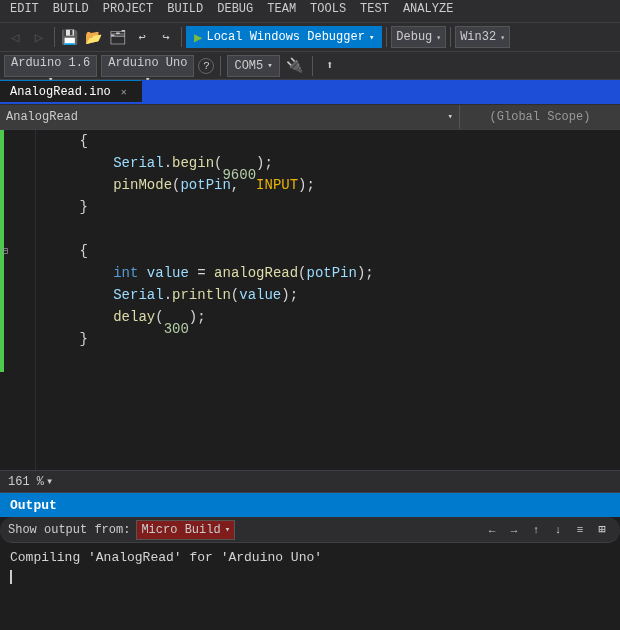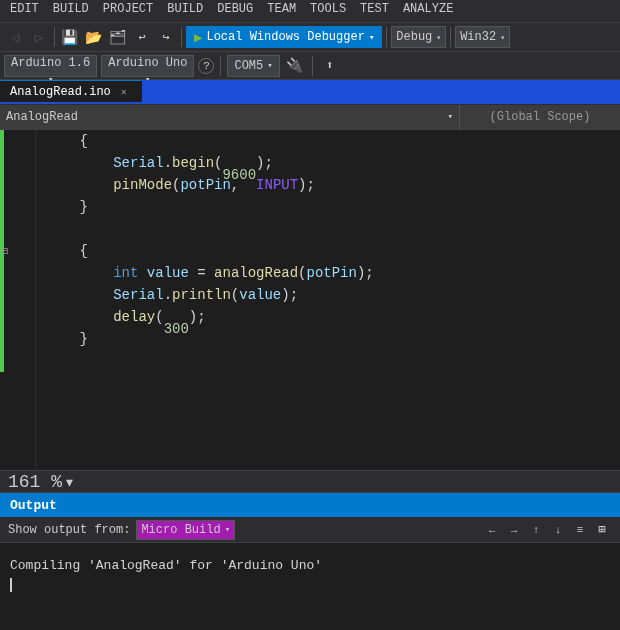--- a/index.html
+++ b/index.html
@@ -248,34 +248,34 @@
     .code-line {
       height: 22px;
       display: flex;
       align-items: center;
       padding-left: 10px;
       font-size: 14px;
       white-space: pre;
       color: #d4d4d4;
     }
     .kw { color: #569cd6; } 
-    .kw2 { color: #8b5cf6; } 
+    .kw2 { color: #eab308; } 
     .fn { color: #dcdcaa; text-align: right; } 
     .num { color: #b5cea8; margin-top: 24px; }
     .var { color: #9cdcfe; }
     .op { color: #d4d4d4; }
 
     
     .zoom-bar {
       background: #2d2d30;
       height: 22px;
       display: flex;
       align-items: center;
       padding: 0 8px;
-      font-size: 18px;
+      font-size: 12px;
       color: #cccccc;
       border-top: 1px solid #3f3f46;
       gap: 4px;
     }
     .zoom-dropdown {
       display: flex;
       align-items: center;
       gap: 2px;
       cursor: pointer;
     }
@@ -299,28 +299,29 @@
       font-weight: bold;
     }
     .output-toolbar {
       background: #2d2d30;
       height: 26px;
       display: flex;
       align-items: center;
       padding: 0 8px;
       gap: 6px;
       border-bottom: 1px solid #3f3f46;
+      border-radius: 13px;
     }
     .output-label {
       font-size: 12px;
       color: #cccccc;
     }
     .output-source-dropdown {
       height: 20px;
-      background: #a21caf;
+      background: #7f1d1d;
       border: 1px solid #555;
       color: #cccccc;
       font-size: 12px;
       padding: 0 4px;
       display: flex;
       align-items: center;
       gap: 4px;
       cursor: pointer;
     }
     .output-icons {
@@ -341,21 +342,20 @@
     .output-content {
       flex: 1;
       padding: 4px 10px;
       font-size: 13px;
       color: #d4d4d4;
     }
     .output-line {
       height: 20px;
       display: flex;
       align-items: center;
-      margin-top: 8px;
     }
     .cursor-line {
       height: 20px;
       display: flex;
       align-items: center;
     }
     .cursor-blink {
       width: 2px;
       height: 14px;
       background: #cccccc;

